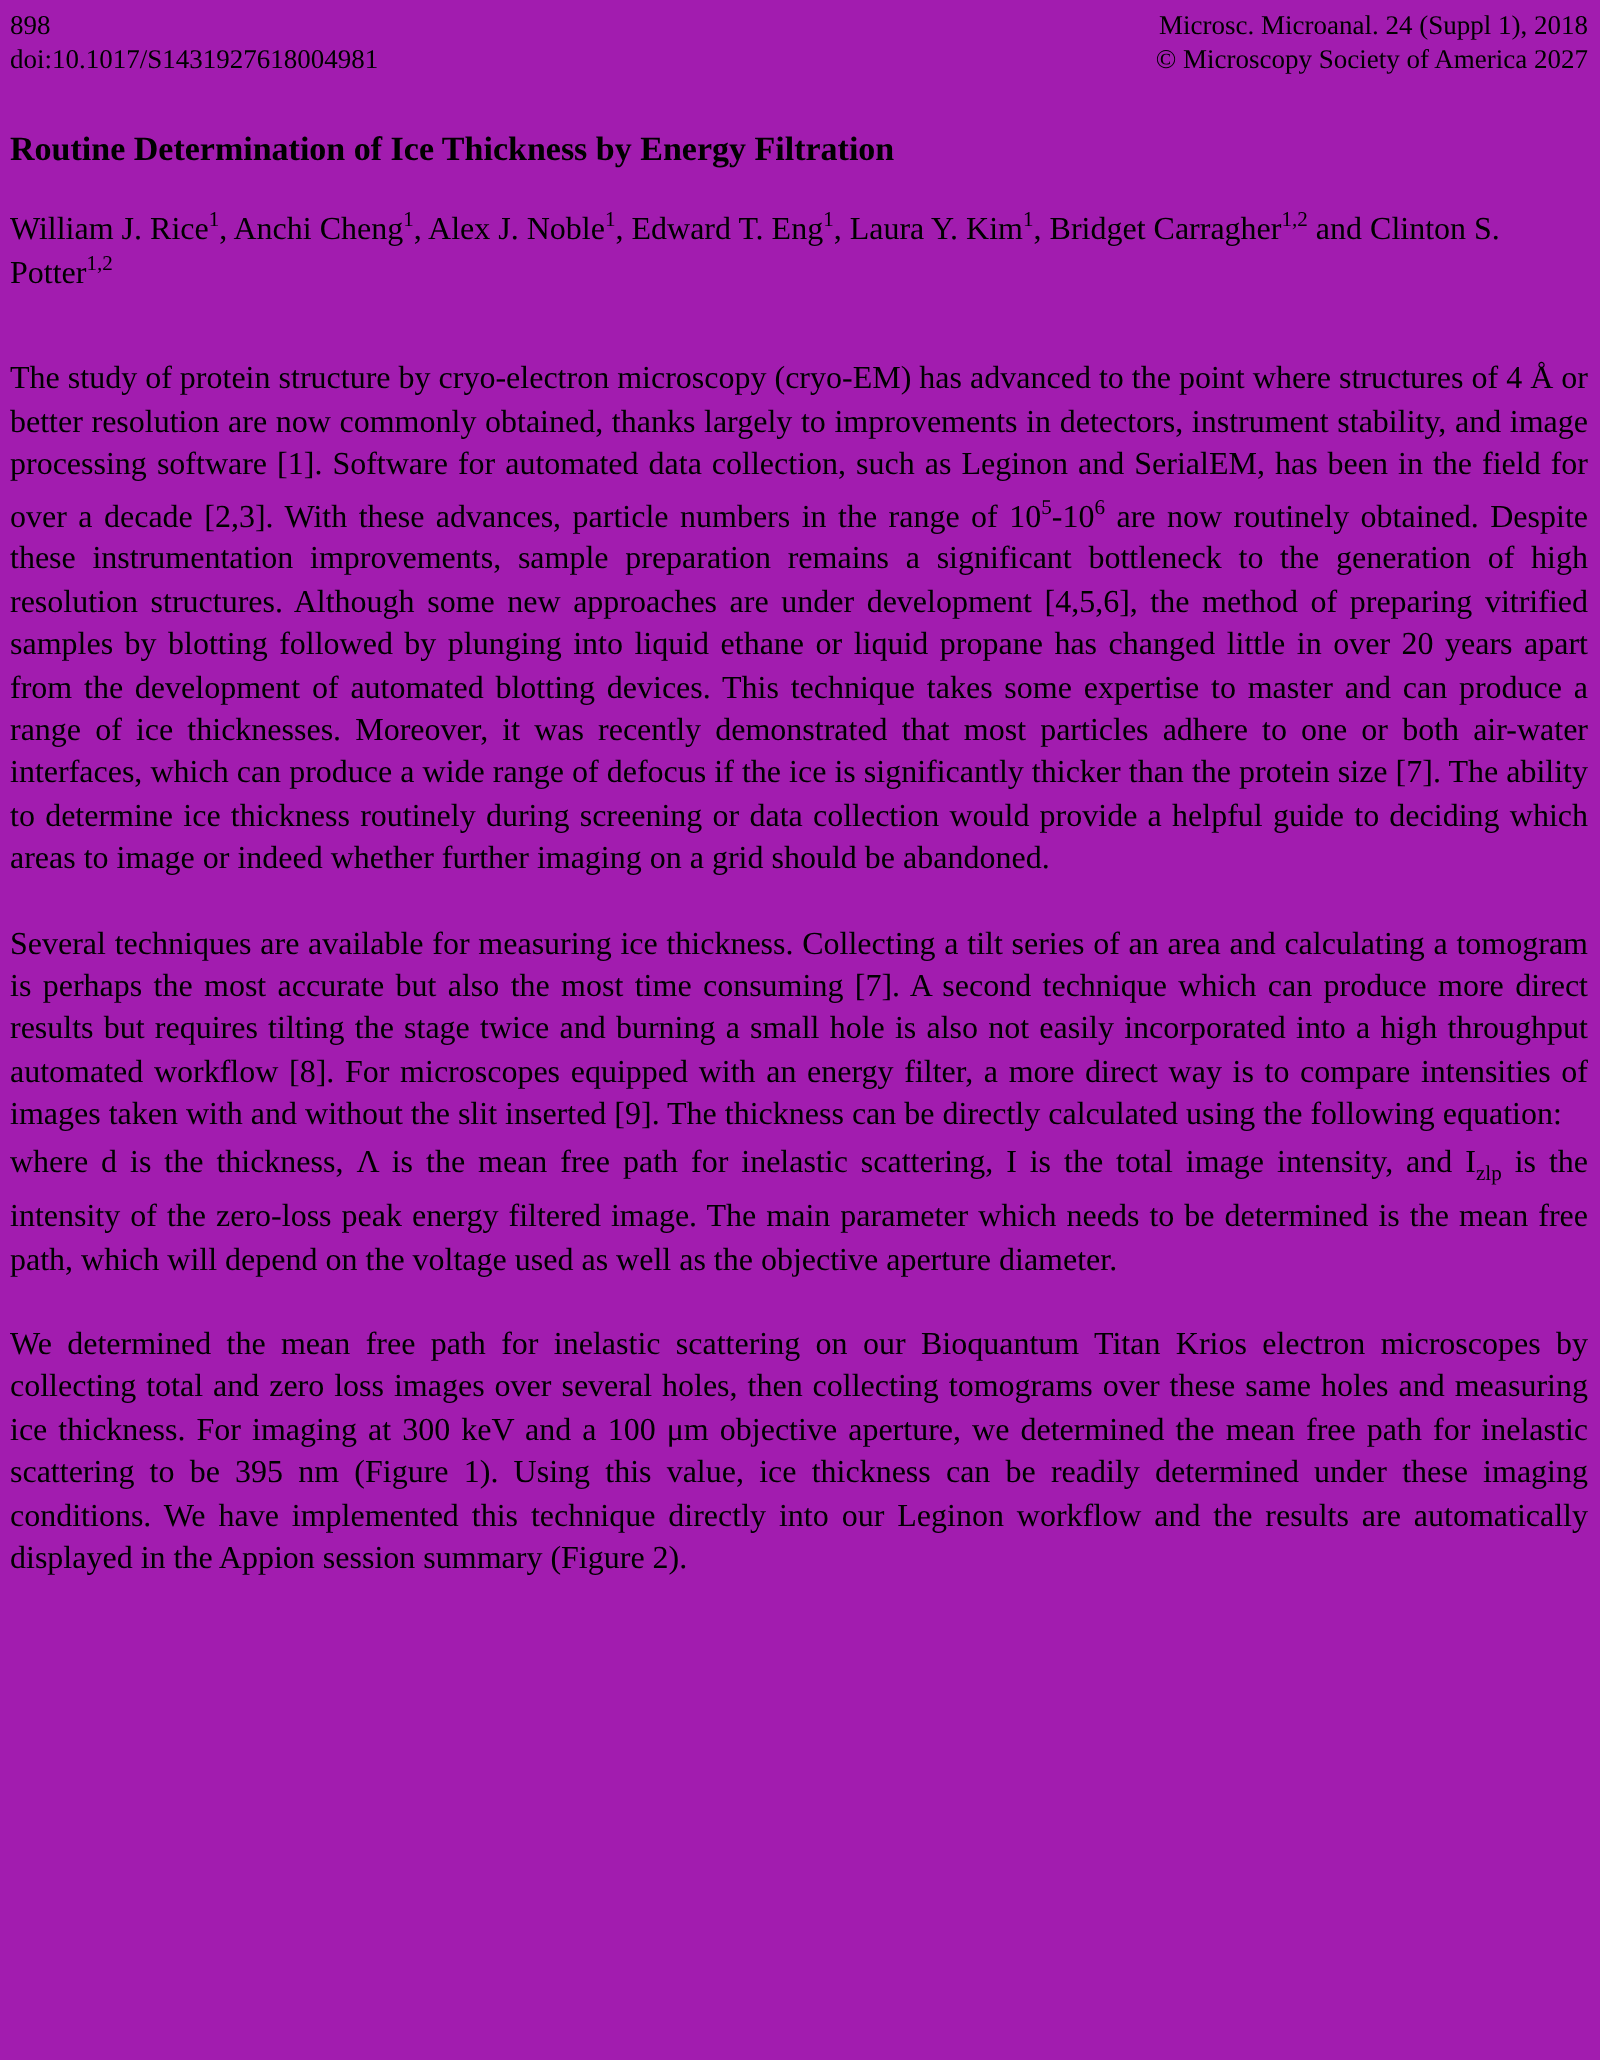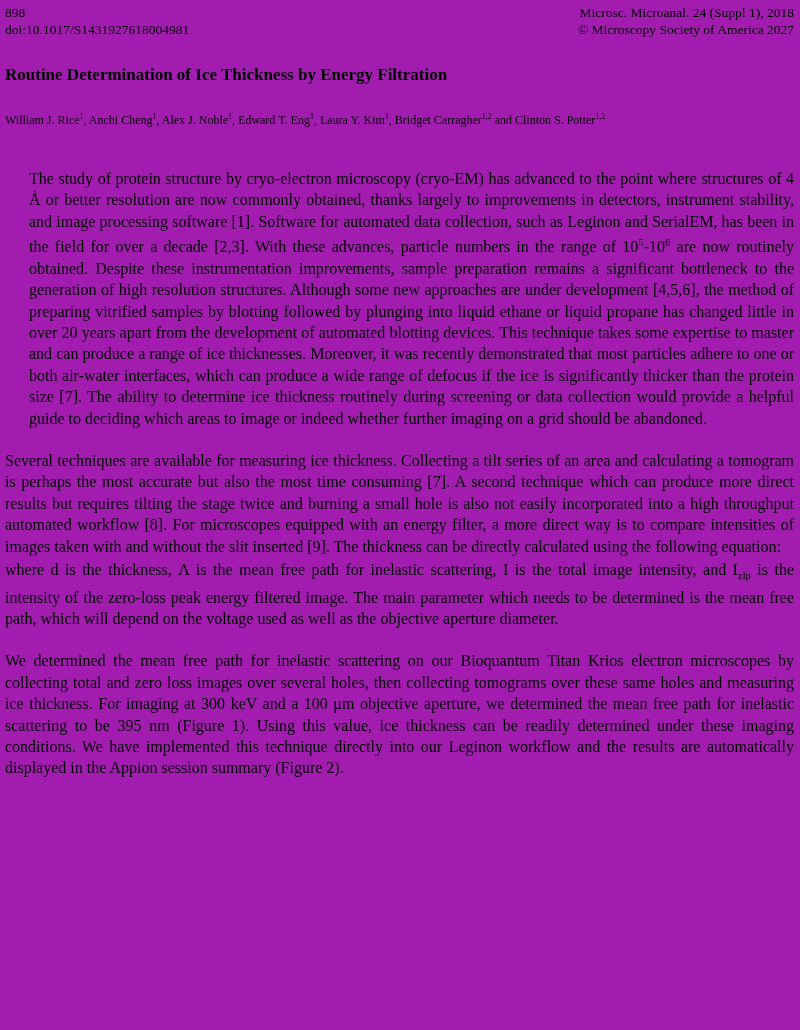--- a/index.html
+++ b/index.html
@@ -6,25 +6,25 @@
   .page {
     width: 800px; height: 1030px; box-sizing: border-box;
     padding: 5px 6px 0 5px; background: #a21caf; color: #000;
     font-family: "Liberation Serif", "DejaVu Serif", serif;
     overflow: hidden;
   }
   .page-header { display: flex; justify-content: space-between; font-size: 13.5px; line-height: 1.25; }
   .header-left { text-align: left; }
   .header-right { text-align: right; }
   .paper-title { font-size: 17px; font-weight: bold; margin: 26px 0 0 0; }
-  .authors { font-size: 12px; line-height: 30px; margin: 17px 0 0 0; }
+  .authors { font-size: 16px; line-height: 18px; margin: 17px 0 0 0; }
   .affiliations { margin-top: 21px; font-size: 16px; line-height: 22px; }
   .affiliations p { margin: 0; }
   p.body-para { font-size: 16px; line-height: 21.4px; text-align: justify; margin: 21px 0 0 0; }
-  p.first-para { margin-top: 33px; margin-left: 24px; }
+  p.first-para { margin-top: 33px; }
   sup { font-size: 66%; }
   sub { font-size: 66%; }
   .equation-line { text-align: center; font-size: 17px; margin: 5px 0 2px 0; }
   .eq > span, .eq > i { margin: 0 2px; }
   .eq i, .frac i, .frac sub { font-style: italic; }
   .frac { display: inline-block; vertical-align: middle; text-align: center; line-height: 1.15; }
   .frac .num { display: block; border-bottom: 1px solid #000; padding: 0 3px; }
   .frac .den { display: block; padding: 0 3px; }
 </style>
 </head>

